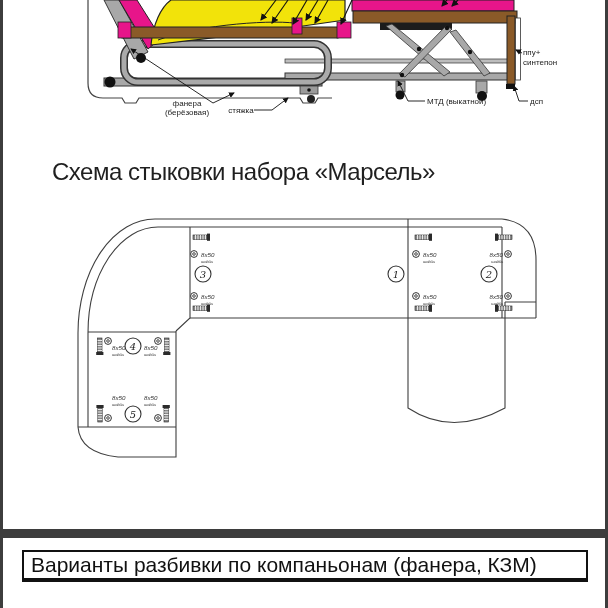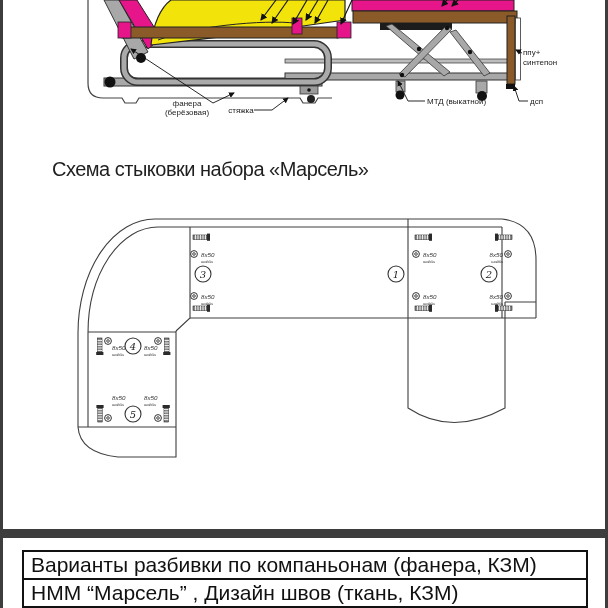--- a/index.html
+++ b/index.html
@@ -13,21 +13,21 @@
   }
   .separator{position:absolute;left:0;top:529px;width:608px;height:9px;background:#3d3d3d;}
   .sheet-bottom{
     position:absolute;left:0;top:538px;width:602px;height:70px;background:#fff;
     border-left:3px solid #3d3d3d;border-right:3px solid #3d3d3d;
   }
   svg{position:absolute;left:0;display:block;}
   #cross-section{top:0;}
   #floor-plan{top:210px;}
   .doc-title{
-    position:absolute;left:52px;top:158px;font-size:20px;letter-spacing:-0.5px;
+    position:absolute;left:52px;top:158px;font-size:24px;letter-spacing:-0.5px;
     color:#1f1f1f;white-space:nowrap;
   }
   .footer-table{
     position:absolute;left:19px;top:12px;width:562px;border:2px solid #111;background:#fff;
   }
   .footer-row{
     height:26px;line-height:26px;padding-left:7px;font-size:21px;color:#111;
     white-space:nowrap;overflow:hidden;
   }
   .footer-row.first{border-bottom:2px solid #111;}
@@ -227,15 +227,14 @@
     <text class="bolt-size" x="144" y="190">8x50</text>
     <text class="bolt-note" x="144" y="196">шайба</text>
     <use href="#washer" transform="translate(158,208)"></use>
     <use href="#bolt-h" transform="translate(163,212) rotate(-90)"></use>
   </g>
 </svg>
 
 <div class="sheet-bottom">
   <div class="footer-table">
     <div class="footer-row first">Варианты разбивки по компаньонам (фанера, КЗМ)</div>
-    <div class="footer-row">НММ “Марсель” , Дизайн швов (ткань, КЗМ)</div>
   </div>
 </div>
 
 </body></html>

